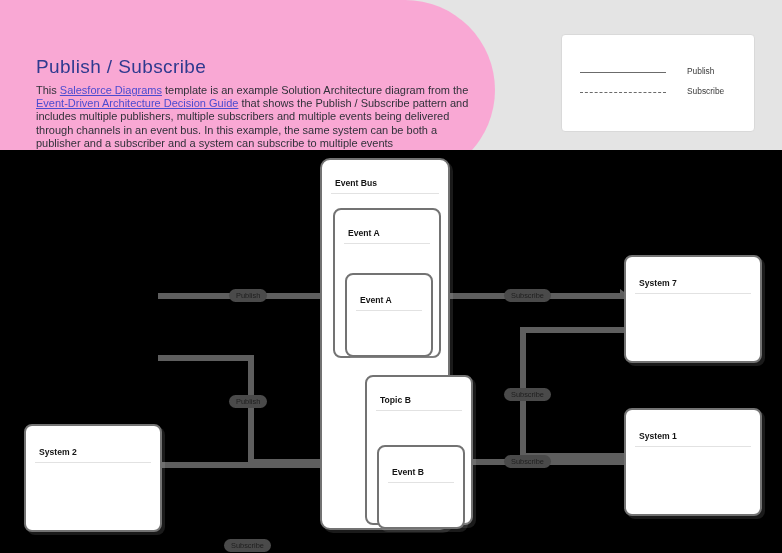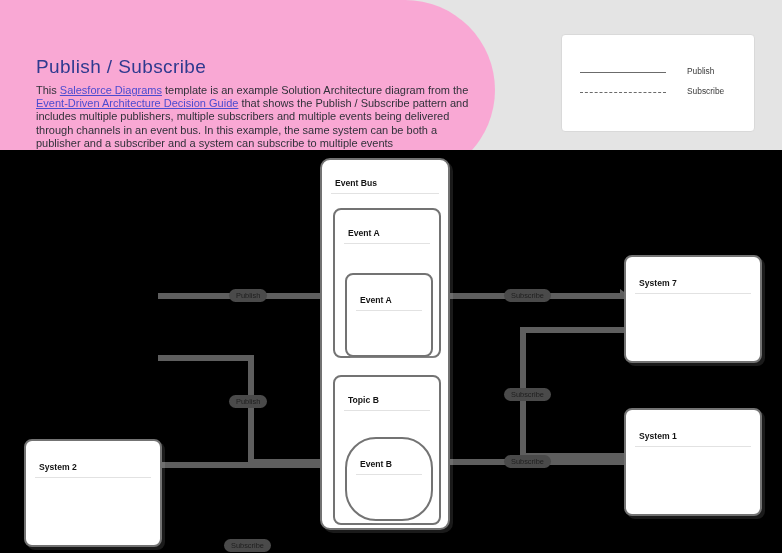--- a/index.html
+++ b/index.html
@@ -223,21 +223,21 @@
   <div class="arrow-l" style="left:440px; top:305px;"></div>
 
   <div class="conn-label" style="left:229px; top:139px;">Publish</div>
   <div class="conn-label" style="left:224px; top:389px;">Subscribe</div>
   <div class="conn-label" style="left:229px; top:245px;">Publish</div>
   <div class="conn-label" style="left:504px; top:139px;">Subscribe</div>
   <div class="conn-label" style="left:504px; top:238px;">Subscribe</div>
   <div class="conn-label" style="left:504px; top:305px;">Subscribe</div>
 
 
-  <div class="node system" id="system-2" style="left:24px; top:289px;">
+  <div class="node system" id="system-2" style="left:24px; top:274px;">
     <div class="node-title">System 2</div>
     <div class="node-rule"></div>
   </div>
 
   <div class="node system" id="system-3" style="left:624px; top:105px;">
     <div class="node-title">System 7</div>
     <div class="node-rule"></div>
   </div>
 
   <div class="node system" id="system-4" style="left:624px; top:258px;">
@@ -251,23 +251,23 @@
 
     <div class="node topic" style="top:48px;">
       <div class="node-title">Event A</div>
       <div class="node-rule"></div>
       <div class="node event" style="top:63px;">
         <div class="node-title">Event A</div>
         <div class="node-rule"></div>
       </div>
     </div>
 
-    <div class="node topic" style="top:215px;">
+    <div class="node topic" style="top:215px;margin-left:32px;">
       <div class="node-title">Topic B</div>
       <div class="node-rule"></div>
-      <div class="node event" style="top:60px;border-radius:31px;">
+      <div class="node event" style="top:68px;">
         <div class="node-title">Event B</div>
         <div class="node-rule"></div>
       </div>
     </div>
   </div>
 
 </div>
 
 </body></html>

